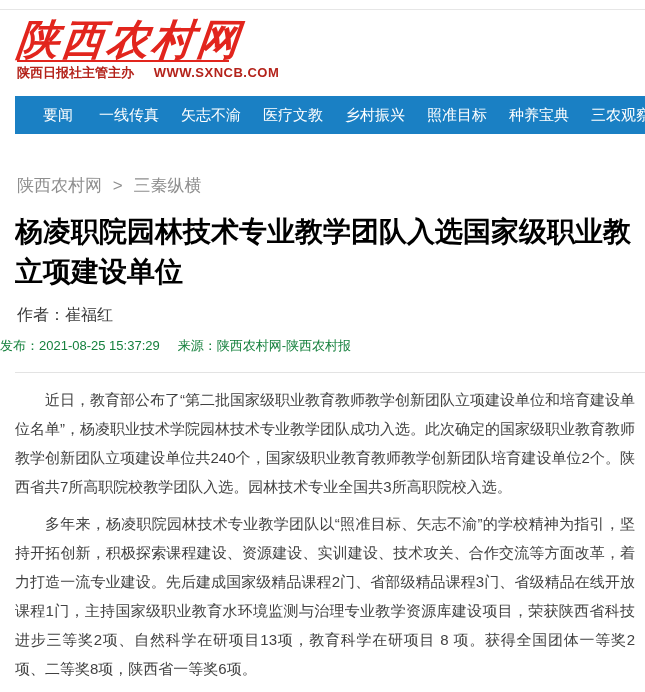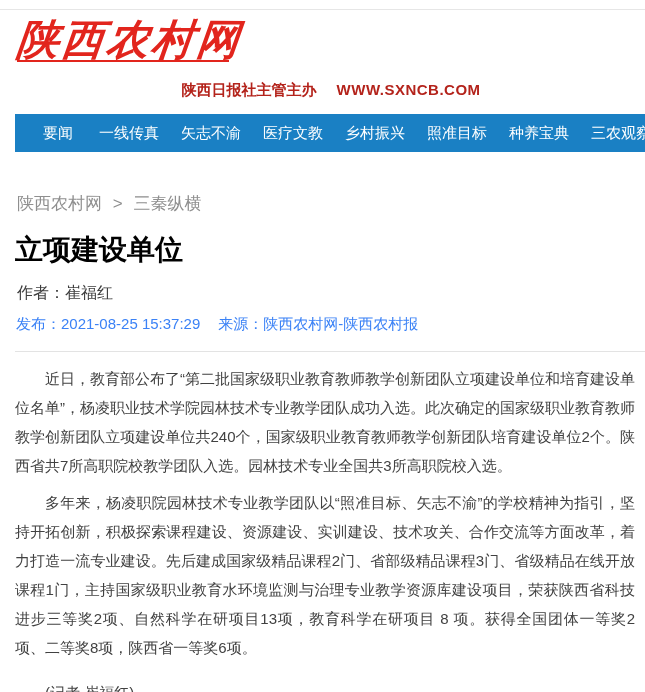--- a/index.html
+++ b/index.html
@@ -11,21 +11,21 @@
   .top-strip { height:10px; border-bottom:1px solid #e6e6e6; }
 
   
   .site-header { padding:7px 0 0 17px; }
   .logo-text {
     display:inline-block; color:#e2251d; font-size:42px; font-weight:bold;
     font-style:italic; letter-spacing:3px; line-height:46px;
     transform:skewX(-6deg); cursor:pointer;
   }
   .logo-underline { width:212px; height:2px; background:#e2251d; margin-top:-3px; }
-  .tagline-row { margin-top:19px; font-size:15px; color:#b4231b; font-weight:bold;text-align:center; }
+  .tagline-row { margin-top:2px; font-size:13px; color:#b4231b; font-weight:bold; }
   .tagline-row .site-url { margin-left:16px; letter-spacing:0.5px; }
 
   
   .nav-bar {
     margin:14px 0 0 15px; height:38px; background:#1a80c4;
     display:flex; align-items:center; padding-left:28px;
     white-space:nowrap; overflow:hidden; width:630px;
   }
   .nav-item { color:#ffffff; font-size:15px; margin-right:22px; cursor:pointer; flex:none; }
   .nav-item:first-child { margin-right:26px; }
@@ -34,21 +34,21 @@
   .breadcrumb { margin:40px 0 0 17px; font-size:17px; color:#8f8f8f; }
   .breadcrumb .crumb { cursor:pointer; }
   .breadcrumb .sep { margin:0 6px; color:#8f8f8f; }
 
   
   .article-title { margin:15px 0 0 15px; color:#000; font-weight:bold; font-size:28px; line-height:40px; }
   .article-title .t-line { white-space:nowrap; overflow:hidden; }
 
   
   .meta-author  { margin:13px 0 0 17px; font-size:16px; color:#3d3d3d; }
-  .meta-publish { margin:11px 0 0 16px; font-size:15px; color:#3b82f6; }
+  .meta-publish { margin:11px 0 0 0; font-size:13px; color:#15803d; }
   .meta-publish .src-label { margin-left:18px; }
   .meta-divider { margin:17px 0 0 15px; border-top:1px solid #e3e3e3; }
 
   
   .article-body {
     margin:12px 10px 0 15px; font-size:15px; color:#414141;
     line-height:29px; text-align:justify;
   }
   .article-body p { text-indent:2em; margin:0 0 8px 0; }
   .article-body p.signoff { margin-top:16px; text-align:left; }
@@ -78,20 +78,21 @@
   <span class="nav-item">三农观察</span>
 </nav>
 
 <div class="breadcrumb">
   <span class="crumb">陕西农村网</span>
   <span class="sep">&gt;</span>
   <span class="crumb">三秦纵横</span>
 </div>
 
 <h1 class="article-title">
+  <div class="t-line">杨凌职院园林技术专业教学团队入选国家级职业教</div>
   <div class="t-line">立项建设单位</div>
 </h1>
 
 <div class="meta-author">
   <span>作者：</span><span>崔福红</span>
 </div>
 
 <div class="meta-publish">
   <span>发布：</span><span>2021-08-25 15:37:29</span><span class="src-label">来源：</span><span>陕西农村网-陕西农村报</span>
 </div>

